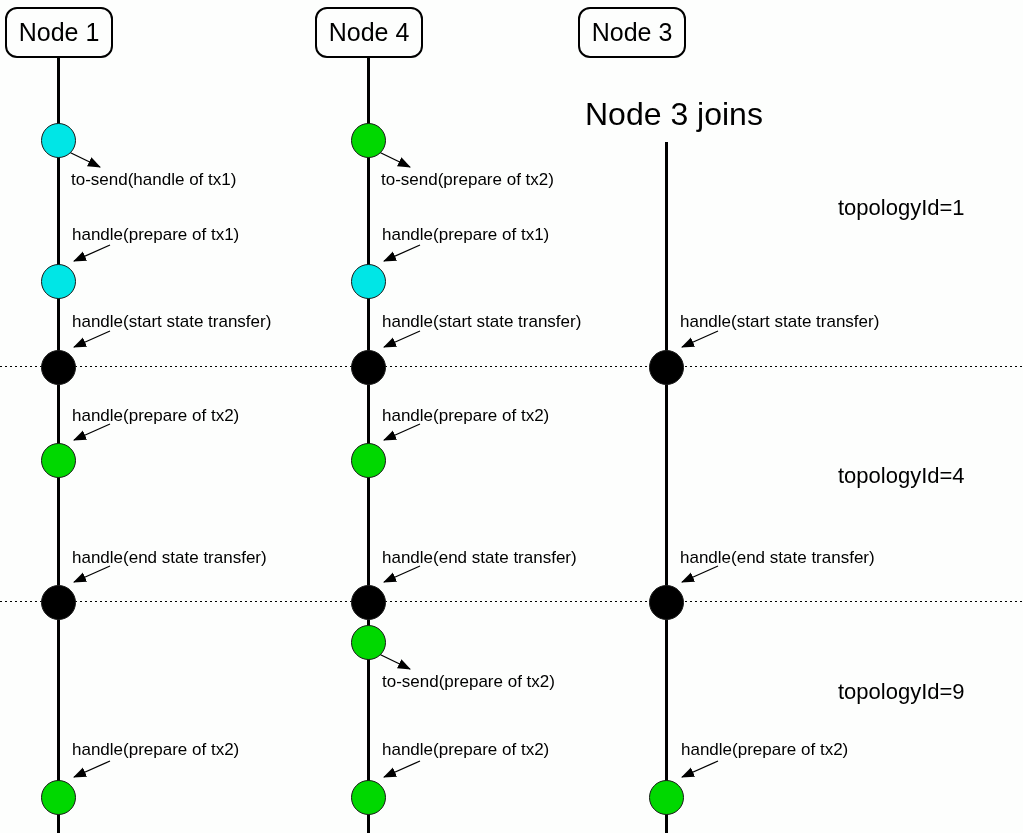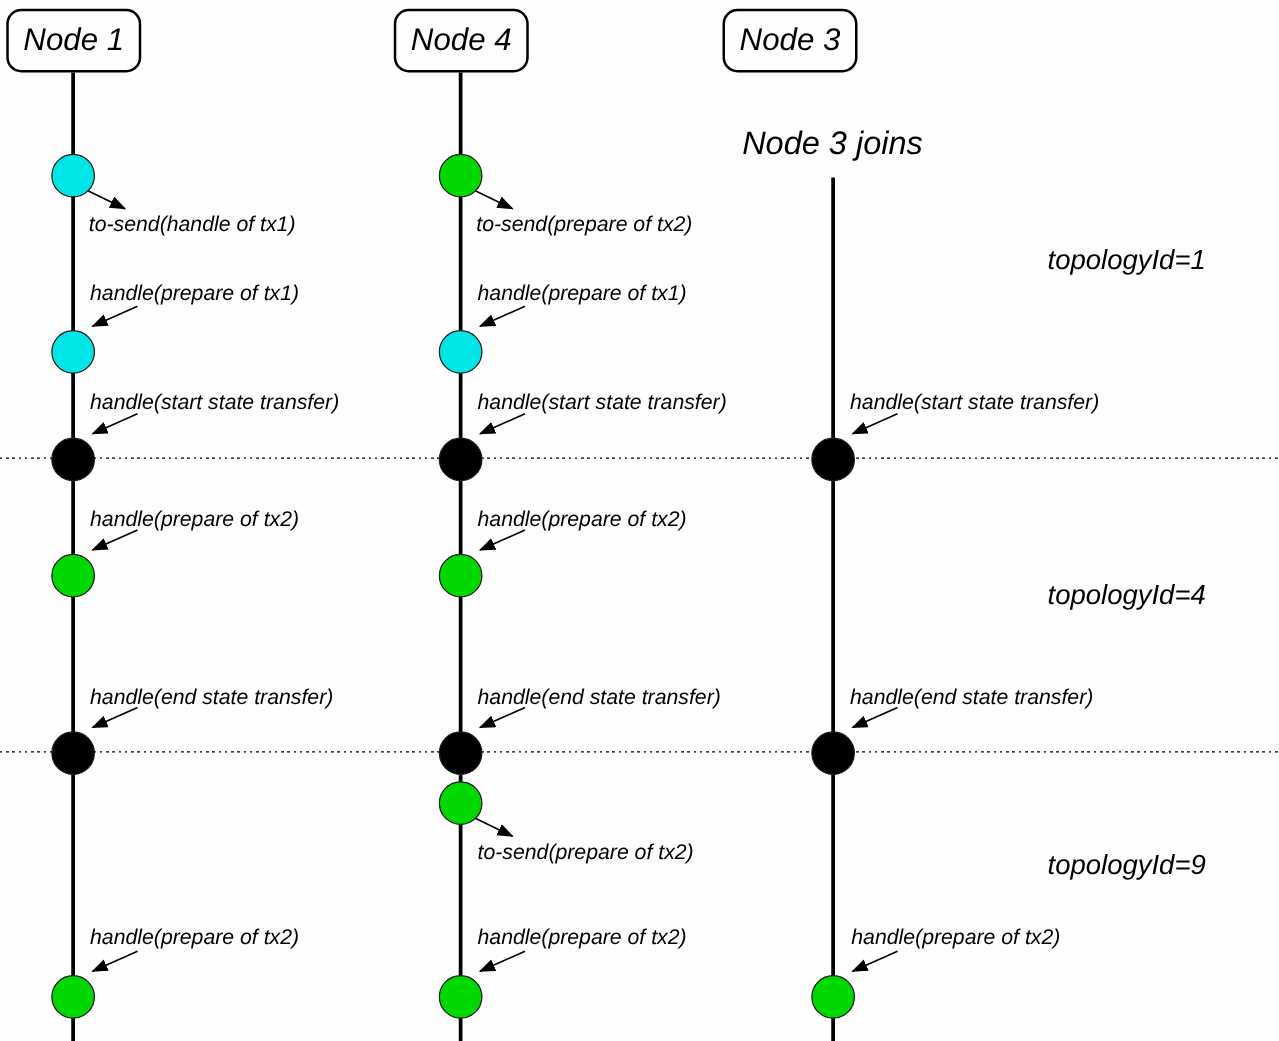--- a/index.html
+++ b/index.html
@@ -7,21 +7,20 @@
     background: #ffffff;
     font-family: "Liberation Sans", sans-serif;
   }
   #canvas {
     position: relative;
     width: 1023px;
     height: 833px;
     background: #fdfefd;
     overflow: hidden;
     color: #000;
-    font-style: italic;
   }
   #arrow-layer {
     position: absolute;
     left: 0; top: 0;
     width: 1023px; height: 833px;
   }
   .arr { stroke: #000; stroke-width: 1.3; }
   .dotline {
     position: absolute;
     left: 0;
@@ -63,21 +62,21 @@
     font-size: 22px;
     line-height: 29px;
     white-space: nowrap;
   }
   .joins-note {
     position: absolute;
     left: 585px;
     top: 100px;
     width: 162px;
     text-align: center;
-    font-size: 26px;
+    font-size: 32px;
     line-height: 29px;
     white-space: nowrap;
   }
   .dot {
     position: absolute;
     width: 35px;
     height: 35px;
     border-radius: 50%;
     border: 1px solid #1a1a1a;
     box-sizing: border-box;

